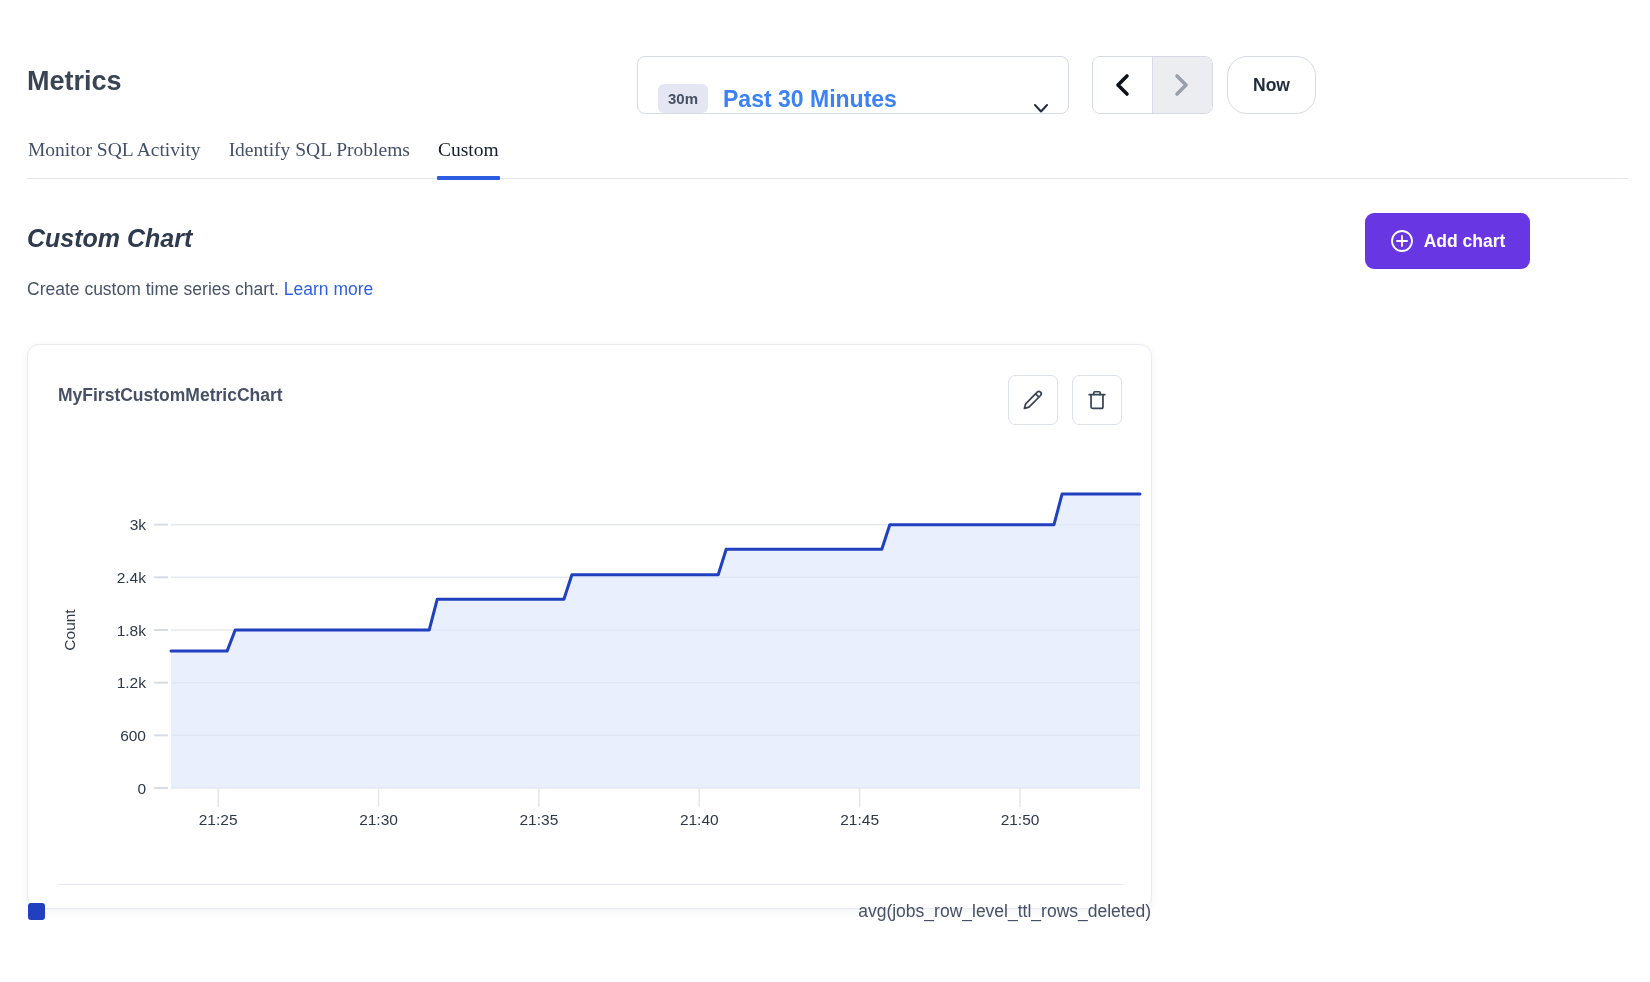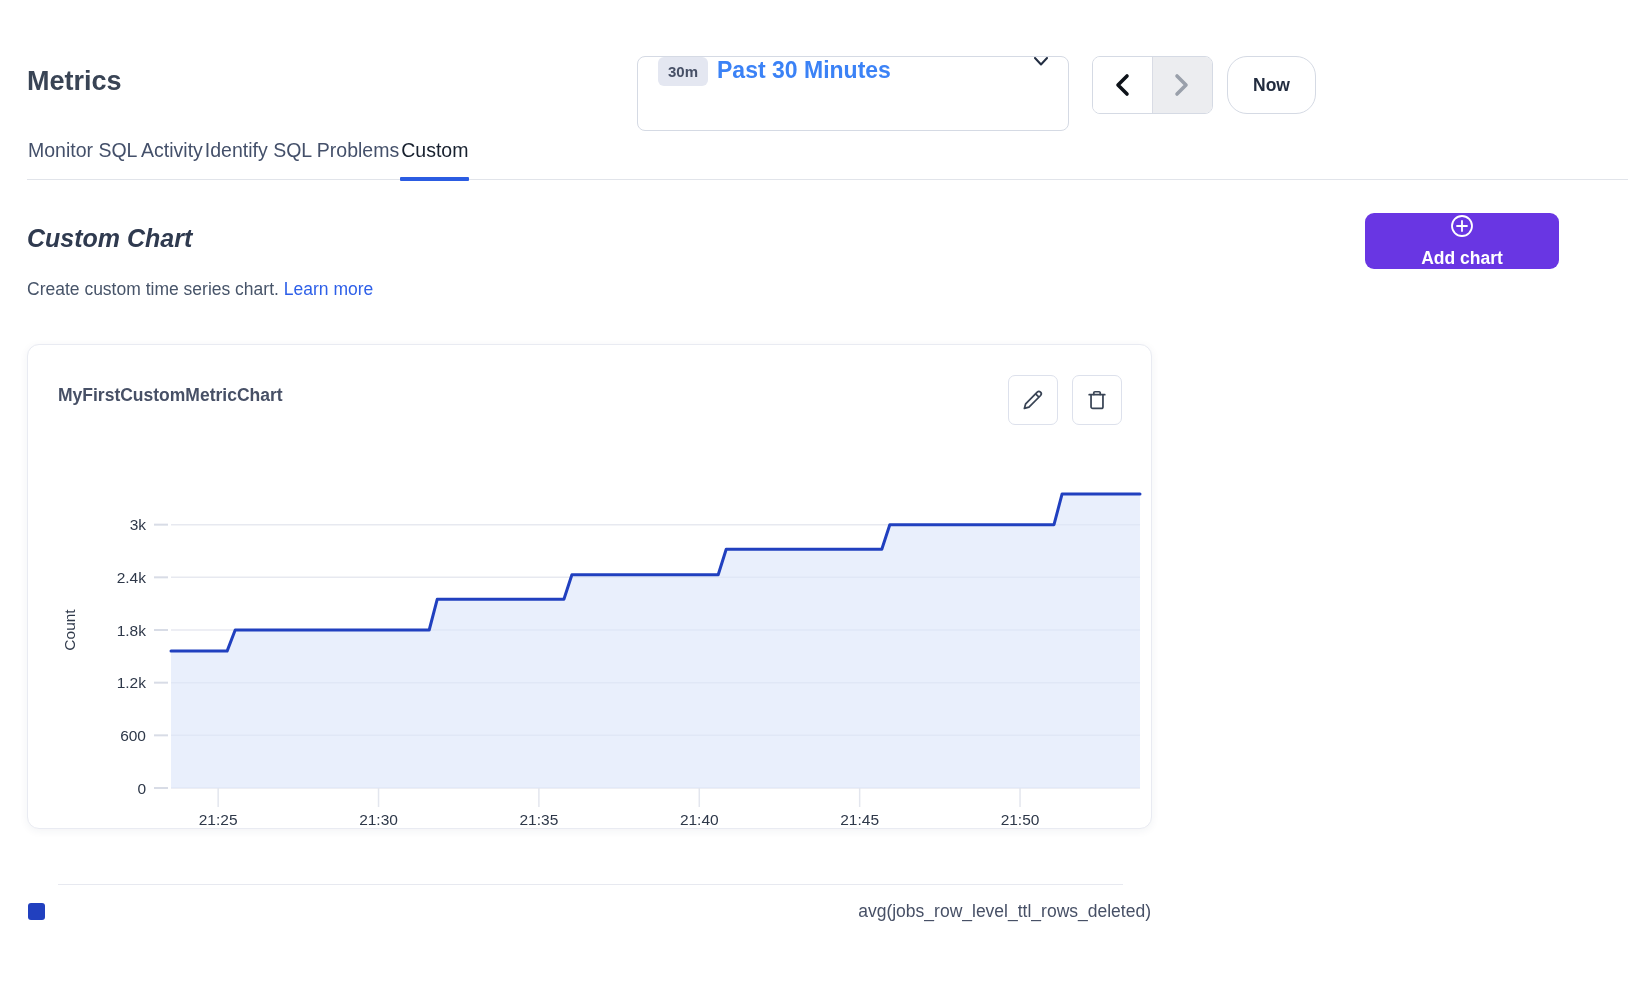--- a/index.html
+++ b/index.html
@@ -3,60 +3,60 @@
 <meta charset="utf-8">
 <style>
   * { margin:0; padding:0; box-sizing:border-box; }
   html,body { background:#ffffff; }
   body { font-family:"Liberation Sans", sans-serif; color:#3d4860; }
   #page { position:relative; width:1650px; height:982px; background:#fff; overflow:hidden;margin-top:36px; }
 
   
   .page-title { position:absolute; left:27px; top:30px; font-size:27px; font-weight:700; color:#394455; }
 
-  .time-selector { position:absolute; left:637px; top:20px; width:432px; height:75px;
+  .time-selector { position:absolute; left:637px; top:20px; width:432px; height:58px;
     background:#fff; border:1px solid #d5dae4; border-radius:8px;
-    display:flex; align-items:flex-start; padding:0 20px; gap:9px; cursor:pointer; }
+    display:flex; align-items:flex-end; padding:0 20px; gap:15px; cursor:pointer; }
   .time-badge { background:#e4e7f1; color:#475066; font-size:15px; font-weight:700;
     padding:7px 10px; border-radius:6px; line-height:1; }
   .time-label { font-size:23px; font-weight:700; color:#3b82f6; }
   .chevron-down { margin-left:auto; width:14px; height:9px; }
 
   .nav-group { position:absolute; left:1092px; top:20px; width:121px; height:58px;
     border:1px solid #d5dae4; border-radius:8px; display:flex; overflow:hidden; background:#fff; }
   .nav-btn { width:50%; height:100%; display:flex; align-items:center; justify-content:center;
     background:#fff; border:none; cursor:pointer; }
   .nav-btn.prev { border-right:1px solid #d9dce5; }
   .nav-btn.next { background:#ecedf0; cursor:default; }
 
   .now-button { position:absolute; left:1227px; top:20px; width:89px; height:58px;
     background:#fff; border:1px solid #d5dae4; border-radius:20px;
     font-size:17.5px; font-weight:700; color:#222c3f; cursor:pointer;
     font-family:"Liberation Sans", sans-serif; }
 
   
   .tabs { position:absolute; left:27px; top:103px; width:1601px;
-    display:flex; border-bottom:1px solid #e1e4ea; }
+    display:flex; gap:26px; border-bottom:1px solid #e1e4ea;font-family:Liberation Serif, serif; }
   .tab { position:relative; font-size:19.5px; color:#44506a; padding:0 1px 17px 1px; cursor:pointer; }
   .tab.active { color:#17202e; }
   .tab.active::after { content:""; position:absolute; left:0; right:0; bottom:-2px;
     height:4px; background:#2b5ce2; border-radius:1px; }
 
   
   .section-title { position:absolute; left:27px; top:188px; font-size:25px; font-weight:700; color:#2f3a4f;font-style:italic; }
   .section-sub { position:absolute; left:27px; top:243px; font-size:17.5px; color:#475469; }
   .learn-more { color:#2d5fe8; font-weight:400; text-decoration:none; cursor:pointer; }
 
-  .add-chart-button { position:absolute; left:1365px; top:177px; width:194px; height:56px;
+  .add-chart-button { position:absolute; left:1365px; top:177px; width:165px; height:56px;
     background:#6936e3; border:none; border-radius:9px; cursor:pointer;
     display:flex; align-items:center; justify-content:center; gap:10px;
-    color:#fff; font-size:17.5px; font-weight:700; font-family:"Liberation Sans", sans-serif;flex-direction:column; }
+    color:#fff; font-size:17.5px; font-weight:700; font-family:"Liberation Sans", sans-serif; }
 
   
-  .chart-card { position:absolute; left:27px; top:308px; width:1125px; height:485px;
+  .chart-card { position:absolute; left:27px; top:308px; width:1125px; height:565px;
     background:#fff; border:1px solid #e9ebf2; border-radius:12px;
     box-shadow:0 2px 8px rgba(40,50,80,.06); }
   .card-title { position:absolute; left:30px; top:40px; font-size:17.5px; font-weight:700; color:#475066; }
   .icon-btn { position:absolute; top:30px; width:50px; height:50px; background:#fff;
     border:1px solid #dde1ec; border-radius:7px; cursor:pointer;
     display:flex; align-items:center; justify-content:center; }
   .icon-btn.edit { left:980px; }
   .icon-btn.delete { left:1044px; }
 
   .chart-svg { position:absolute; left:0; top:92px; }

